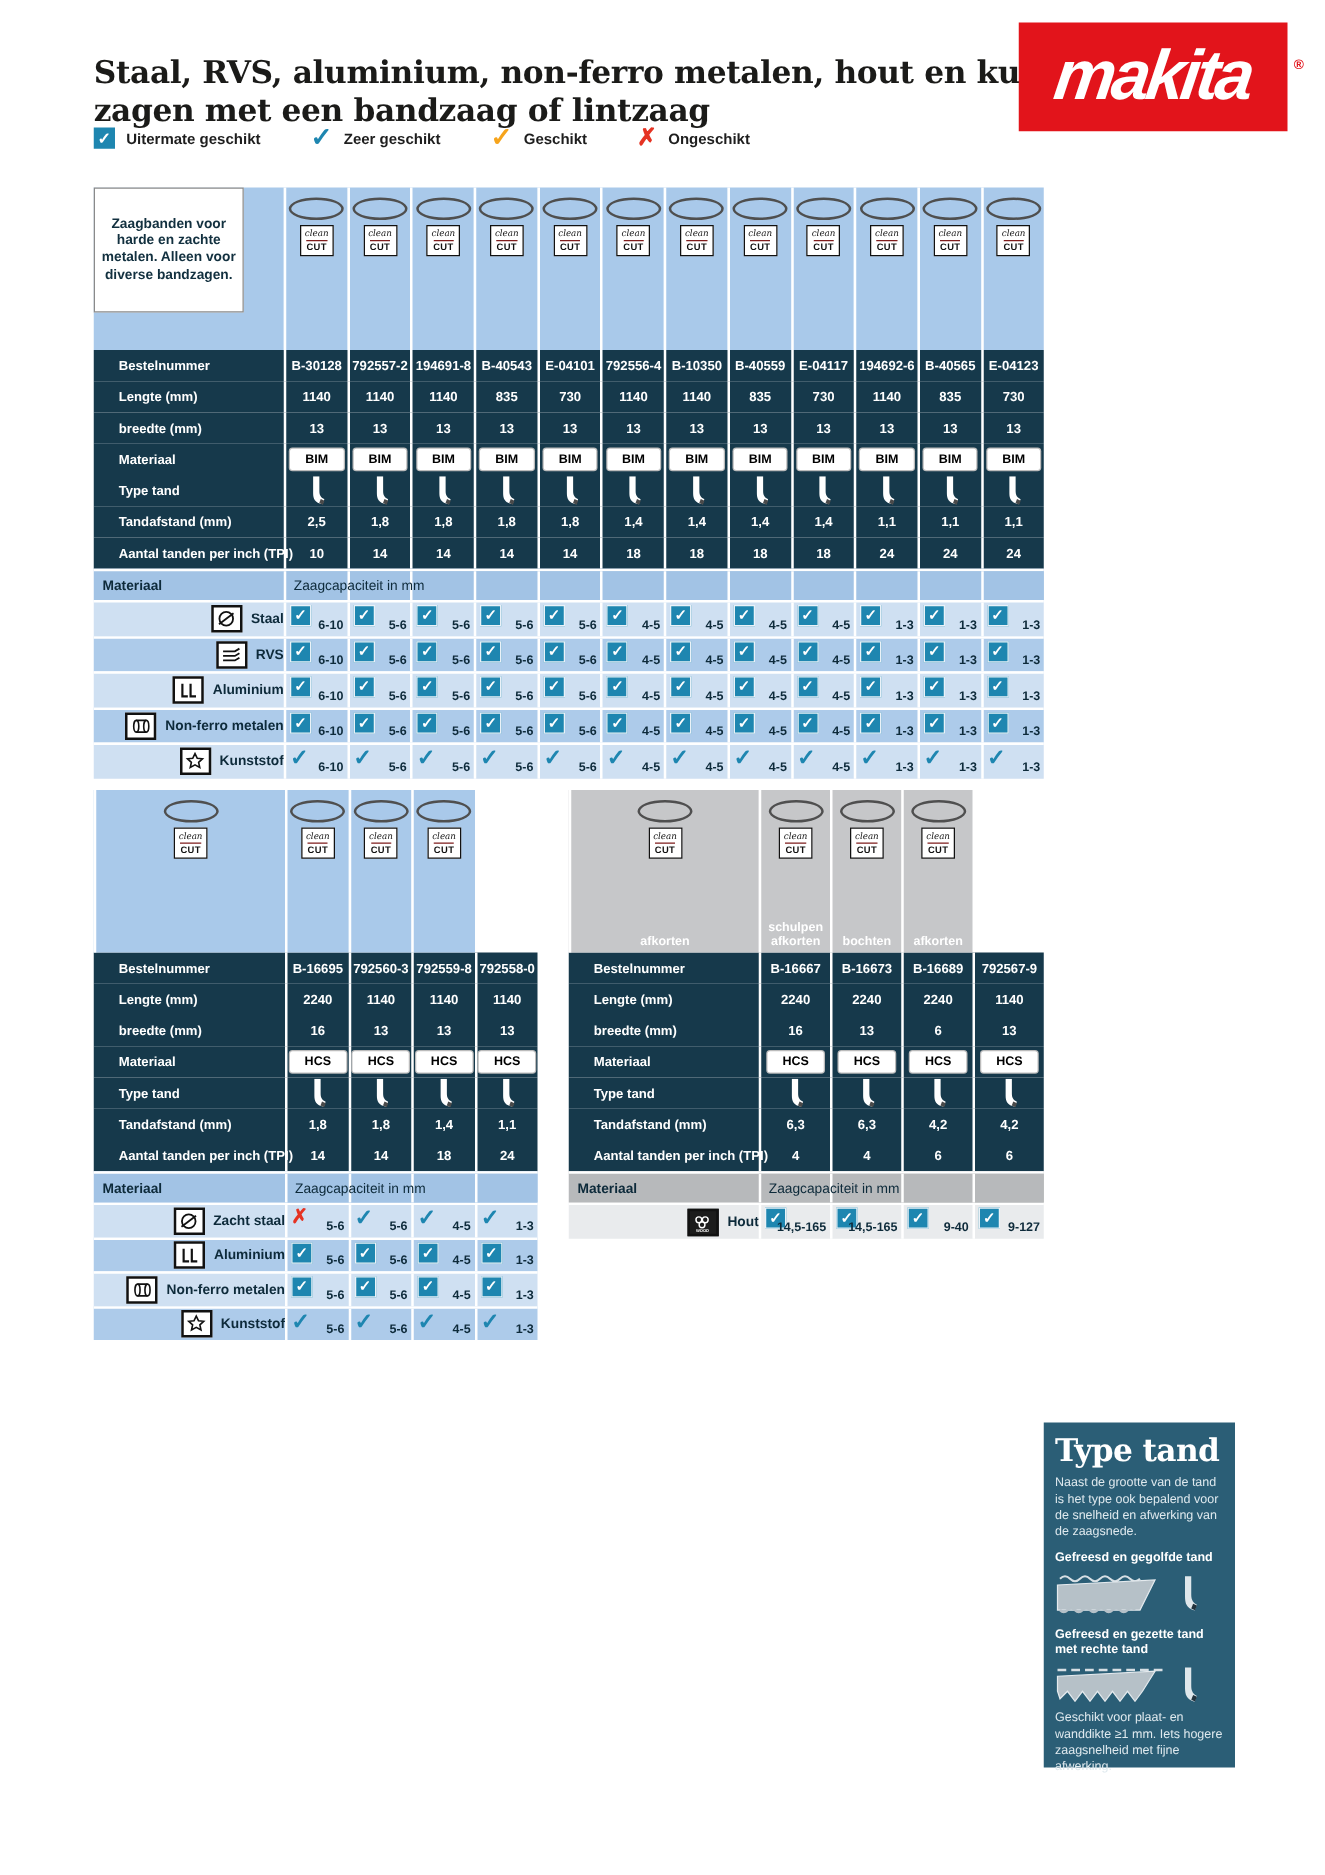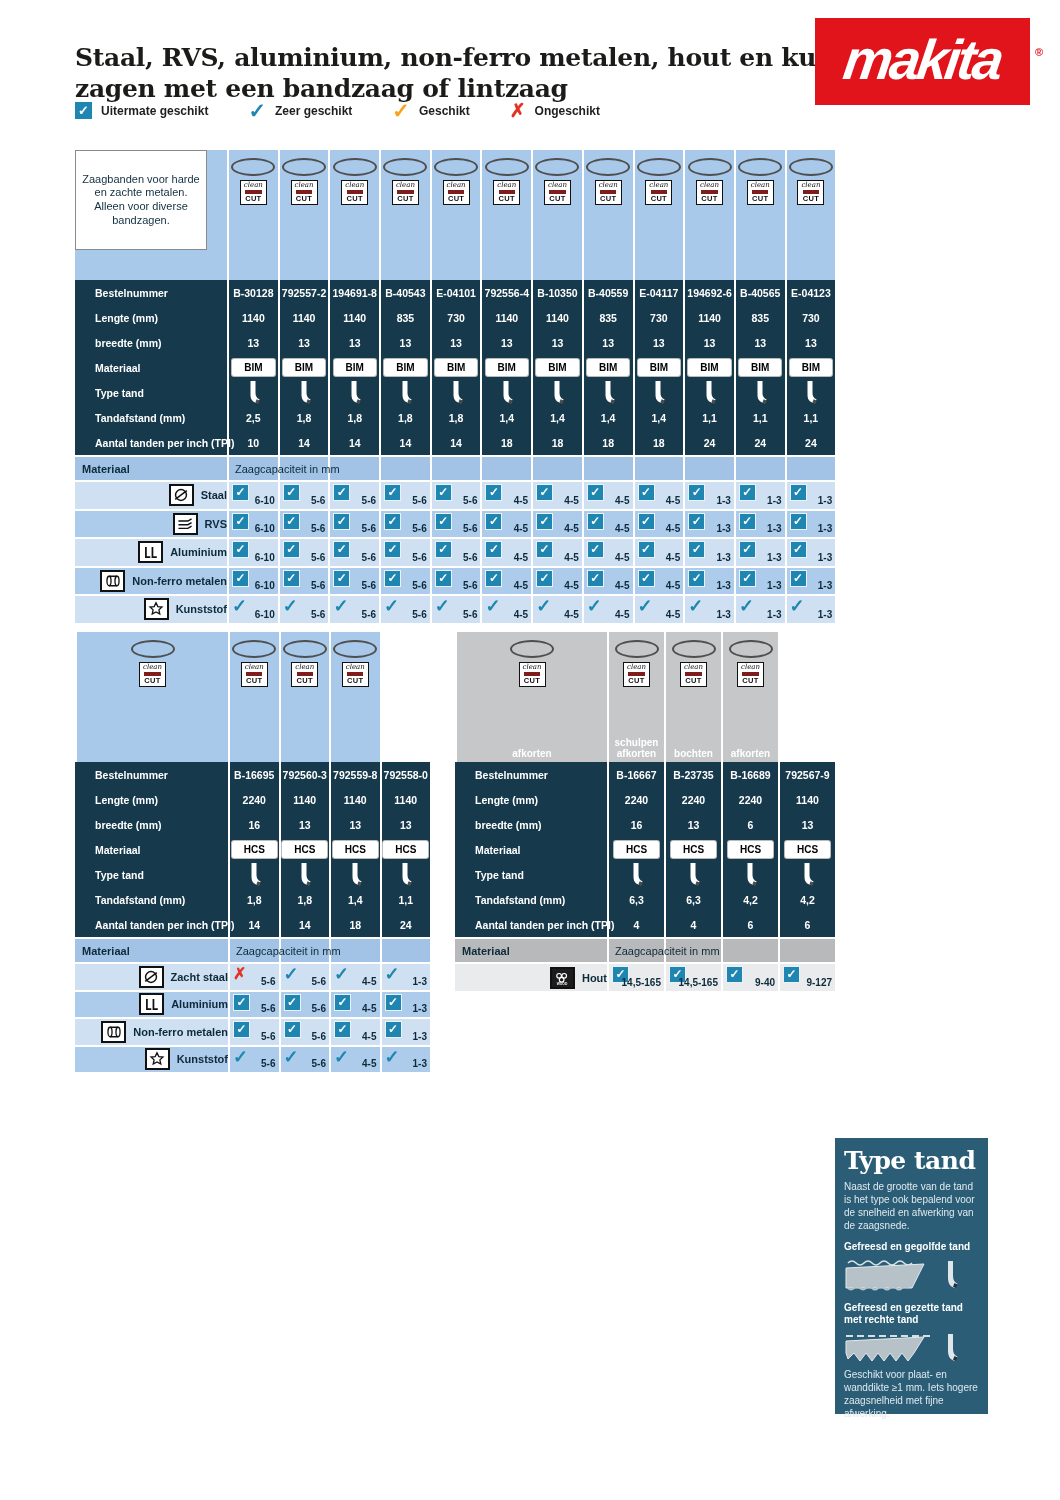--- a/index.html
+++ b/index.html
@@ -30,30 +30,30 @@
   .t2{left:75px;top:632px;--labelw:153px;--colw:50.5px;}
   .t3{left:455px;top:632px;--labelw:152px;--colw:57px;}
   .theme-blue{--bg:var(--lblue);--sub:#a2c3e5;--rowa:#cfe0f2;--rowb:#adcbea;}
   .theme-gray{--bg:#c6c7c9;--sub:#b7b9bb;--rowa:#e9ebed;--rowb:#e9ebed;}
 
   .row{display:grid;grid-template-columns:var(--labelw) repeat(var(--n),var(--colw));}
   .pcell{border-left:2px solid #fff;position:relative;}
   .thead{height:130px;}
   .thead .cell{background:var(--bg);}
   .head-left{position:relative;}
-  .info-box{position:absolute;top:0;left:0;width:132px;min-height:100px;background:#fff;
+  .info-box{position:absolute;top:0;left:0;width:120px;min-height:100px;background:#fff;
     border:1px solid #8a8a8a;padding:9px 5px;box-sizing:border-box;
     display:flex;align-items:center;justify-content:center;text-align:center;
-    font-size:11px;font-weight:normal;color:#12303f;line-height:1.25;}
+    font-size:11px;font-weight:bold;color:#12303f;line-height:1.25;}
   .t3 .info-box{font-size:10px;min-height:122px;line-height:1.22;}
   .blade{width:40px;height:14px;border:2px solid #4f4f4f;border-radius:50%;margin:8px auto 0;}
   .cleancut{width:25px;height:23px;background:#fff;border:1px solid #111;margin:4px auto 0;
     display:flex;flex-direction:column;align-items:center;justify-content:center;line-height:1;}
   .cc-top{font-family:"DejaVu Serif",serif;font-style:italic;font-size:7px;color:#111;}
-  .cc-bot{font-size:7.5px;font-weight:900;color:#111;letter-spacing:.3px;border-top:4px solid #7f1d1d;
+  .cc-bot{font-size:7.5px;font-weight:900;color:#111;letter-spacing:.3px;border-top:1px solid #7f1d1d;
     margin-top:1px;padding-top:1px;}
   .usage{position:absolute;bottom:3px;left:1px;right:1px;text-align:center;color:#fff;
     font-weight:bold;font-size:10px;line-height:10.5px;}
 
   .spec-row{height:25px;background:var(--dark);}
   .spec-label{display:flex;align-items:center;padding-left:20px;color:#fff;
     font-size:10.5px;font-weight:bold;white-space:nowrap;}
   .spec-val{display:flex;align-items:center;justify-content:center;color:#fff;
     font-weight:bold;font-size:10.5px;}
   .badge{display:inline-block;background:#fff;color:#000;font-weight:800;font-size:10px;
@@ -968,21 +968,21 @@
       <div class="cleancut">
         <span class="cc-top">clean</span>
         <span class="cc-bot">CUT</span>
           </div>
           <div class="usage">afkorten</div>
         </div>
       </div>
       <div class="row spec-row">
         <div class="cell spec-label">Bestelnummer</div>
         <div class="cell pcell spec-val">B-16667</div>
-        <div class="cell pcell spec-val">B-23735</div>
+        <div class="cell pcell spec-val">B-16673</div>
         <div class="cell pcell spec-val">B-16689</div>
         <div class="cell pcell spec-val">792567-9</div>
       </div>
       <div class="row spec-row">
         <div class="cell spec-label">Lengte (mm)</div>
         <div class="cell pcell spec-val">2240</div>
         <div class="cell pcell spec-val">2240</div>
         <div class="cell pcell spec-val">2240</div>
         <div class="cell pcell spec-val">1140</div>
       </div>

